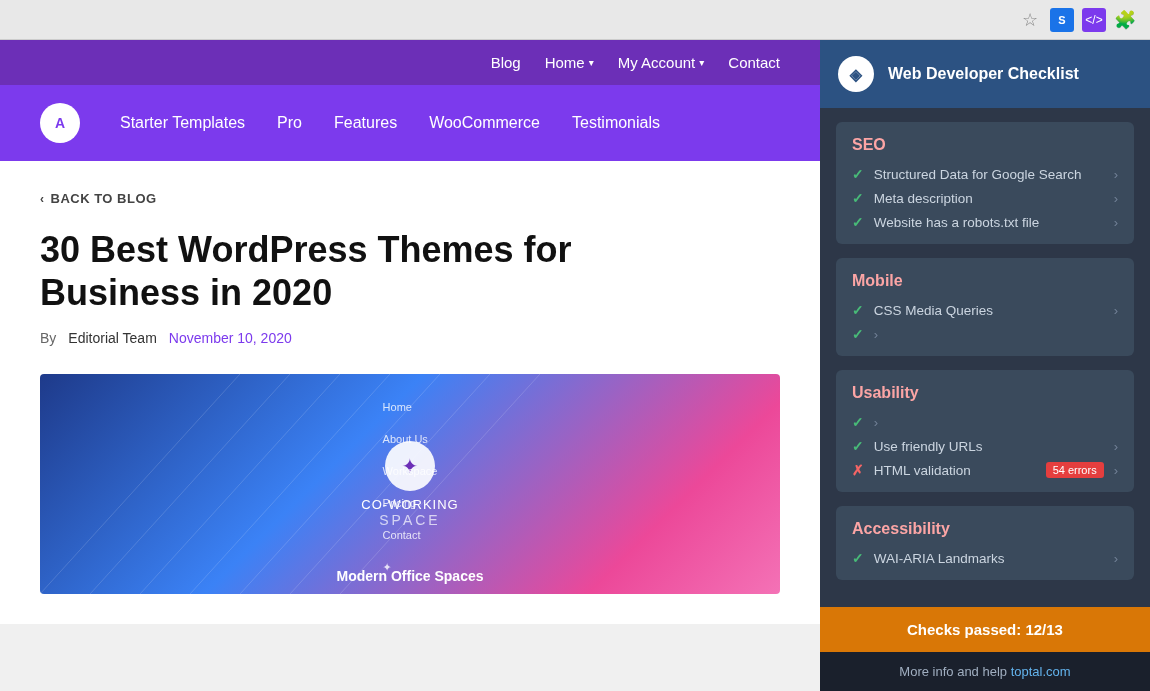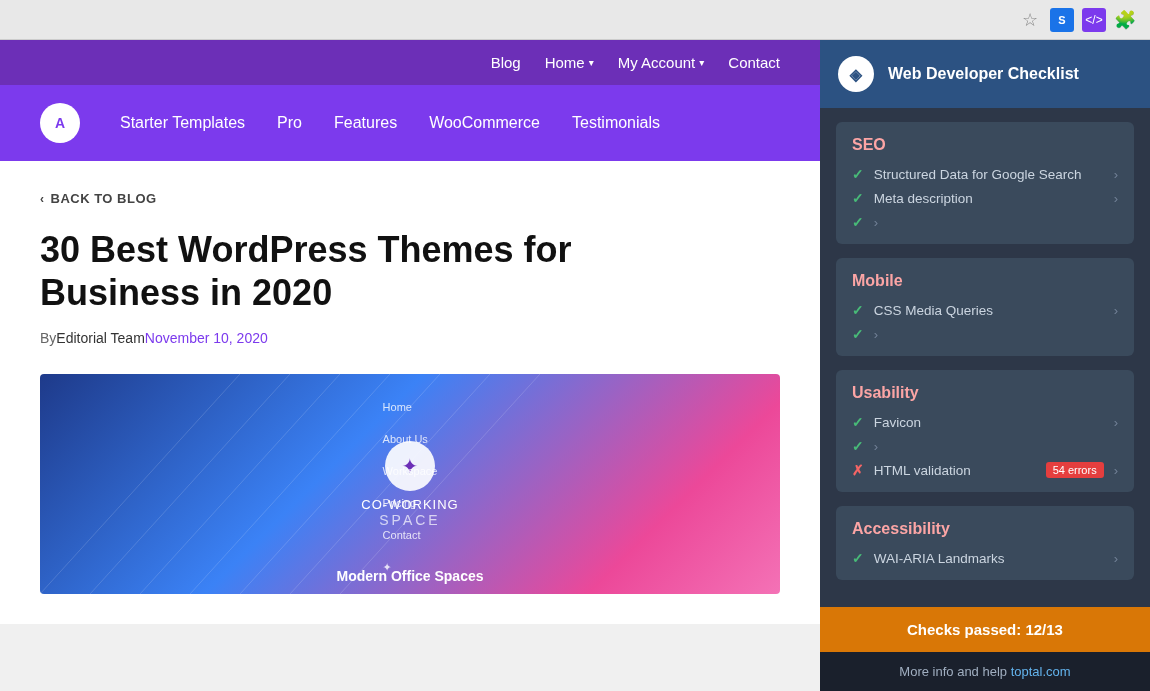--- a/index.html
+++ b/index.html
@@ -111,21 +111,21 @@
 
     .article-title {
       font-size: 36px;
       font-weight: 800;
       color: #111;
       line-height: 1.2;
       margin-bottom: 16px;
       max-width: 700px;
     }
     .article-meta {
-      display: flex; gap: 0; align-items: flex-end;
+      display: flex; gap: 12px; align-items: flex-end;
       font-size: 14px; margin-bottom: 28px;
     }
     .meta-by { color: #666; }
     .meta-author { color: #333; font-weight: 500; }
     .meta-date { color: #7c3aed; font-weight: 500; }
 
     
     .article-image {
       width: 740px;
       height: 220px;
@@ -364,20 +364,21 @@
           <span class="check-text">Structured Data for Google Search</span>
           <span class="check-arrow">›</span>
         </div>
         <div class="check-item">
           <span class="check-icon pass">✓</span>
           <span class="check-text">Meta description</span>
           <span class="check-arrow">›</span>
         </div>
         <div class="check-item">
           <span class="check-icon pass">✓</span>
+          <span class="check-text">Website has a robots.txt file</span>
           <span class="check-arrow">›</span>
         </div>
       </div>
 
       <div class="panel-section">
         <div class="section-title">Mobile</div>
         <div class="check-item">
           <span class="check-icon pass">✓</span>
           <span class="check-text">CSS Media Queries</span>
           <span class="check-arrow">›</span>
@@ -385,25 +386,25 @@
         <div class="check-item">
           <span class="check-icon pass">✓</span>
           <span class="check-arrow">›</span>
         </div>
       </div>
 
       <div class="panel-section">
         <div class="section-title">Usability</div>
         <div class="check-item">
           <span class="check-icon pass">✓</span>
-          <span class="check-text">Favicon</span>
-          <span class="check-arrow">›</span>
-        </div>
-        <div class="check-item">
-          <span class="check-icon pass">✓</span>
+          <span class="check-arrow">›</span>
+        </div>
+        <div class="check-item">
+          <span class="check-icon pass">✓</span>
+          <span class="check-text">Use friendly URLs</span>
           <span class="check-arrow">›</span>
         </div>
         <div class="check-item">
           <span class="check-icon fail">✗</span>
           <span class="check-text">HTML validation</span>
           <span class="error-badge">54 errors</span>
           <span class="check-arrow">›</span>
         </div>
       </div>
 

